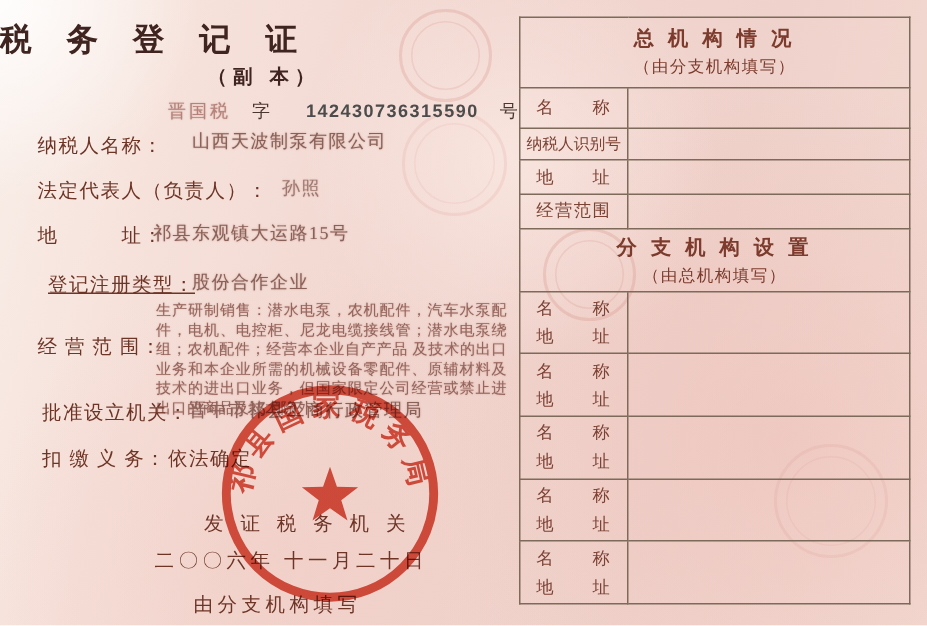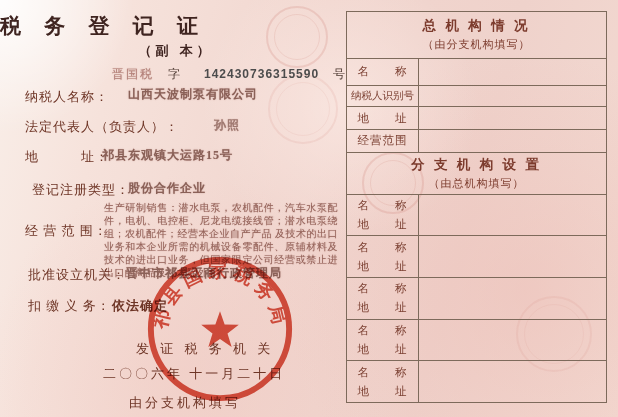--- a/index.html
+++ b/index.html
@@ -20,21 +20,21 @@
   .subtitle{left:0;top:42px;width:352px;text-align:center;font-size:13px;font-weight:bold;
             letter-spacing:4px;color:#3f2420;}
   .serial{left:112px;top:66px;font-size:12px;color:#5a4a42;white-space:nowrap;}
   .serial .prefix{color:#b5837b;letter-spacing:2px;text-shadow:0 0 1px rgba(181,131,123,.8);}
   .serial .zi{margin-left:14px;color:#4a362e;}
   .serial .num{margin-left:24px;color:#4c4c4c;font-weight:bold;letter-spacing:1px;
                font-family:"Liberation Sans","DejaVu Sans",sans-serif;font-size:12px;}
   .serial .hao{margin-left:14px;color:#4a362e;}
   .flabel{font-size:13px;color:#6e3526;letter-spacing:1px;white-space:nowrap;}
   .fvalue{font-size:12px;color:#8a6158;letter-spacing:1px;white-space:nowrap;
-          text-shadow:0 0 1.2px rgba(150,90,80,.55);font-weight:bold;}
+          text-shadow:0 0 1.2px rgba(150,90,80,.55);}
   .scope-par{left:104px;top:201px;width:234px;font-size:10px;line-height:13px;
              color:#96655c;letter-spacing:.4px;text-shadow:0 0 1px rgba(150,90,80,.5);
              text-align:justify;white-space:normal;}
   .issuer{left:136px;top:340px;font-size:13px;color:#6e3526;letter-spacing:4px;}
   .date{left:103px;top:365px;font-size:13px;color:#6e3526;letter-spacing:3px;}
   .footer{left:0;top:394px;width:370px;text-align:center;font-size:13px;color:#6e3526;letter-spacing:3px;}
   
   table.grid{position:absolute;left:346px;top:11px;width:261px;height:392px;
              border-collapse:collapse;table-layout:fixed;}
   table.grid td{border:1px solid #7d6a5b;padding:0;vertical-align:middle;}
@@ -75,26 +75,26 @@
   <div class="abs subtitle">（副  本）</div>
 
   <div class="abs serial">
     <span class="prefix">晋国税</span><span class="zi">字</span><span class="num">142430736315590</span><span class="hao">号</span>
   </div>
 
   <div class="abs flabel" style="left:25px;top:88px;">纳税人名称：</div>
   <div class="abs fvalue" style="left:128px;top:86px;">山西天波制泵有限公司</div>
 
   <div class="abs flabel" style="left:25px;top:118px;">法定代表人（负责人）：</div>
-  <div class="abs fvalue" style="left:188px;top:117px;opacity:.8;margin-left:26px;">孙照</div>
+  <div class="abs fvalue" style="left:188px;top:117px;opacity:.8;">孙照</div>
 
   <div class="abs flabel" style="left:25px;top:148px;">地　　　址：</div>
   <div class="abs fvalue" style="left:102px;top:147px;">祁县东观镇大运路15号</div>
 
-  <div class="abs flabel" style="left:32px;top:181px;">登记注册类型：</div>
+  <div class="abs flabel" style="left:32px;top:181px;text-decoration:underline;">登记注册类型：</div>
   <div class="abs fvalue" style="left:128px;top:180px;">股份合作企业</div>
 
   <div class="abs flabel" style="left:25px;top:222px;">经 营 范 围：</div>
   <div class="abs scope-par">生产研制销售：潜水电泵，农机配件，汽车水泵配件，电机、电控柜、尼龙电缆接线管；潜水电泵绕组；农机配件；经营本企业自产产品 及技术的出口业务和本企业所需的机械设备零配件、原辅材料及技术的进出口业务，但国家限定公司经营或禁止进出口的商品及技术除外</div>
 
   <div class="abs flabel" style="left:28px;top:266px;">批准设立机关：</div>
   <div class="abs fvalue" style="left:126px;top:265px;">晋中市祁县工商行政管理局</div>
 
   <div class="abs flabel" style="left:28px;top:297px;">扣 缴 义 务：</div>
   <div class="abs fvalue" style="left:112px;top:297px;font-size:13px;color:#6e3526;text-shadow:none;">依法确定</div>

